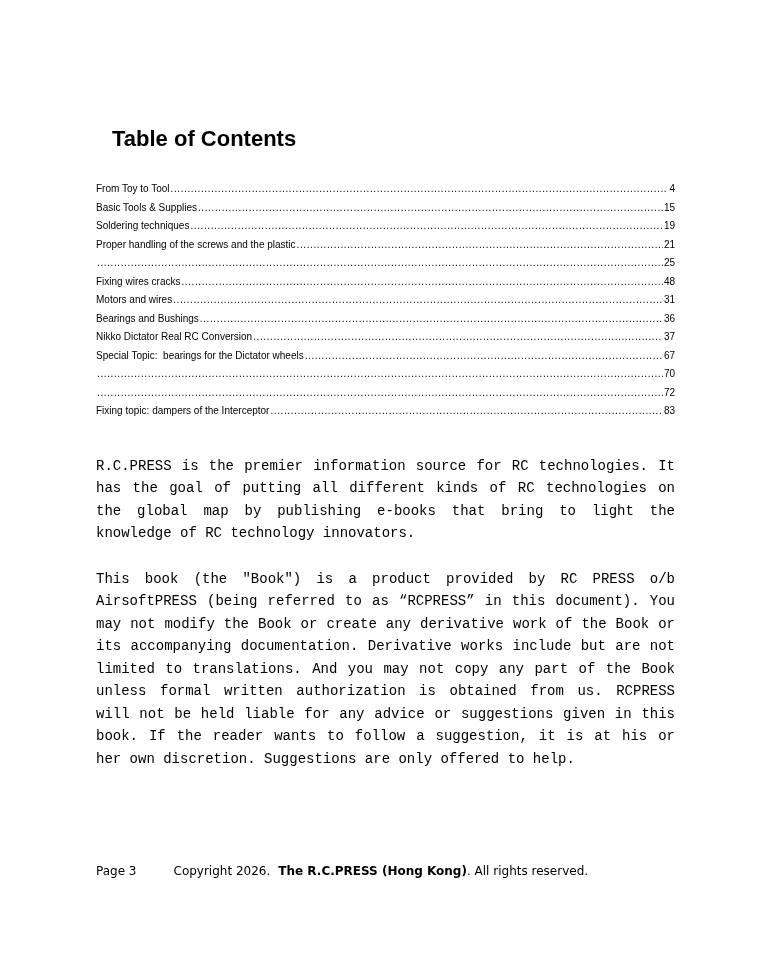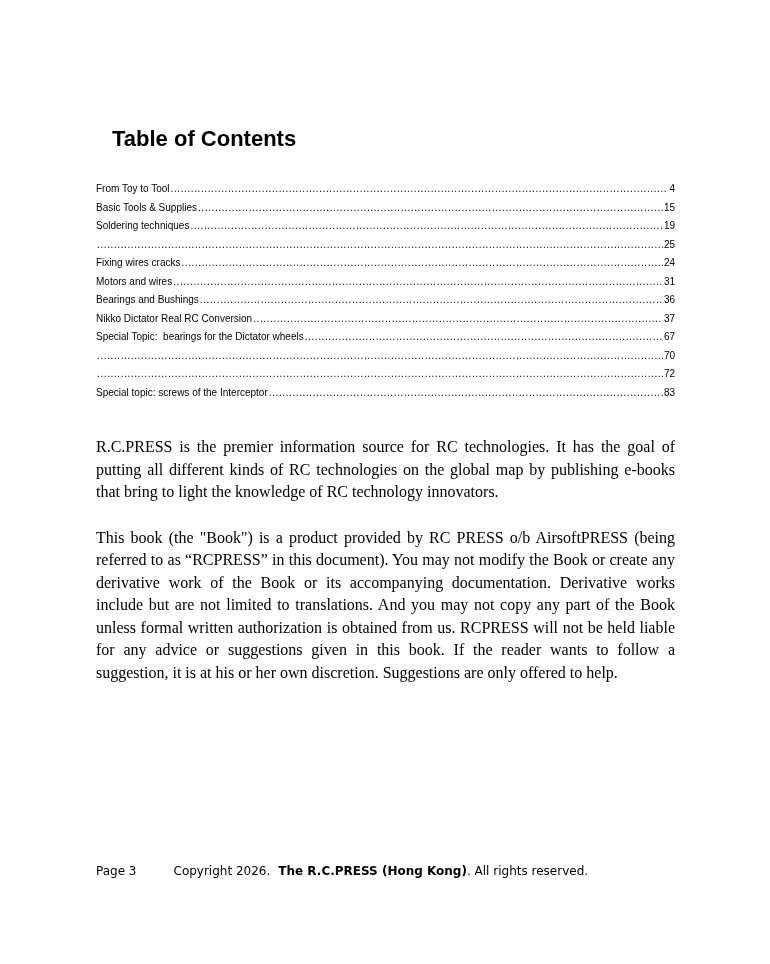--- a/index.html
+++ b/index.html
@@ -55,22 +55,22 @@
   }
   .toc-dots::after {
     content: "..........................................................................................................................................................................";
   }
   .toc-page {
     flex: 0 0 auto;
     white-space: pre;
   }
   .para {
     margin: 0;
-    font-family: Liberation Serif, serif;
-    font-size: 16px;
+    font-family: Liberation Mono, monospace;
+    font-size: 14px;
     line-height: 22.5px;
     text-align: justify;
     color: #000000;
   }
   .para-intro  { margin-top: 34px; }
   .para-license { margin-top: 23px; }
   .footer {
     position: absolute;
     left: 96px;
     top: 862px;
@@ -109,30 +109,35 @@
     <span class="toc-dots"></span>
     <span class="toc-page">15</span>
   </li>
 
   <li class="toc-row">
     <span class="toc-label">Soldering techniques</span>
     <span class="toc-dots"></span>
     <span class="toc-page">19</span>
   </li>
 
+  <li class="toc-row">
+    <span class="toc-label">Proper handling of the screws and the plastic</span>
+    <span class="toc-dots"></span>
+    <span class="toc-page">21</span>
+  </li>
 
   <li class="toc-row">
     <span class="toc-dots"></span>
     <span class="toc-page">25</span>
   </li>
 
   <li class="toc-row">
     <span class="toc-label">Fixing wires cracks</span>
     <span class="toc-dots"></span>
-    <span class="toc-page">24</span>
+    <span class="toc-page">48</span>
   </li>
 
   <li class="toc-row">
     <span class="toc-label">Motors and wires</span>
     <span class="toc-dots"></span>
     <span class="toc-page">31</span>
   </li>
 
   <li class="toc-row">
     <span class="toc-label">Bearings and Bushings</span>
@@ -157,21 +162,21 @@
     <span class="toc-page">70</span>
   </li>
 
   <li class="toc-row">
     <span class="toc-dots"></span>
     <span class="toc-page">72</span>
   </li>
 
 
   <li class="toc-row">
-    <span class="toc-label">Special topic: screws of the Interceptor</span>
+    <span class="toc-label">Fixing topic: dampers of the Interceptor</span>
     <span class="toc-dots"></span>
     <span class="toc-page">83</span>
   </li>
 
 </ul>
 
     <p class="para para-intro">R.C.PRESS is the premier information source for RC technologies. It has the goal of putting all different kinds of RC technologies on the global map by publishing e-books that bring to light the knowledge of RC technology innovators.</p>
 
     <p class="para para-license">This book (the "Book") is a product provided by RC PRESS o/b AirsoftPRESS (being referred to as “RCPRESS” in this document). You may not modify the Book or create any derivative work of the Book or its accompanying documentation.  Derivative works include but are not limited to translations. And you may not copy any part of the Book unless formal written authorization is obtained from us. RCPRESS will not be held liable for any advice or suggestions given in this book. If the reader wants to follow a suggestion, it is at his or her own discretion. Suggestions are only offered to help.</p>
 

